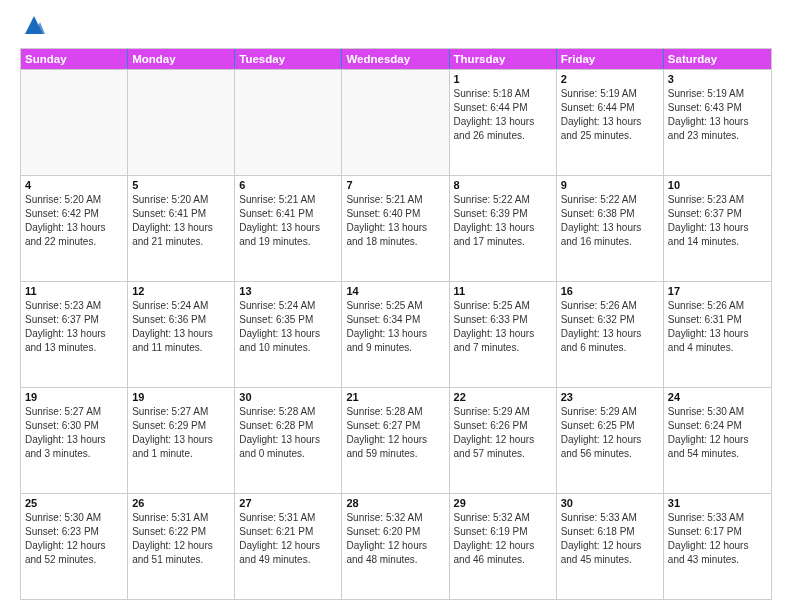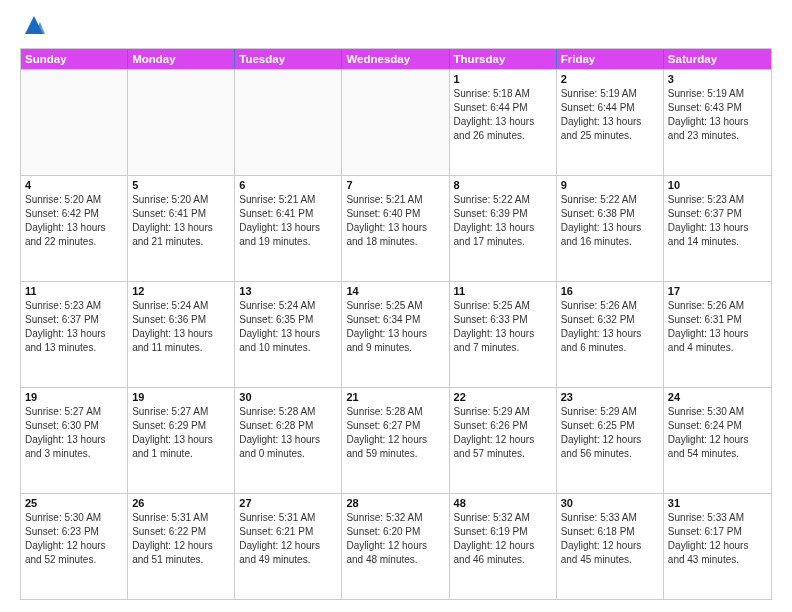--- a/index.html
+++ b/index.html
@@ -332,21 +332,21 @@
 and 49 minutes.</div>
           </div>
           <div class="cal-cell">
             <div class="day-number">28</div>
             <div class="day-info" style="white-space: pre-line;">Sunrise: 5:32 AM
 Sunset: 6:20 PM
 Daylight: 12 hours
 and 48 minutes.</div>
           </div>
           <div class="cal-cell">
-            <div class="day-number">48</div>
+            <div class="day-number">29</div>
             <div class="day-info" style="white-space: pre-line;">Sunrise: 5:32 AM
 Sunset: 6:19 PM
 Daylight: 12 hours
 and 46 minutes.</div>
           </div>
           <div class="cal-cell">
             <div class="day-number">30</div>
             <div class="day-info" style="white-space: pre-line;">Sunrise: 5:33 AM
 Sunset: 6:18 PM
 Daylight: 12 hours

